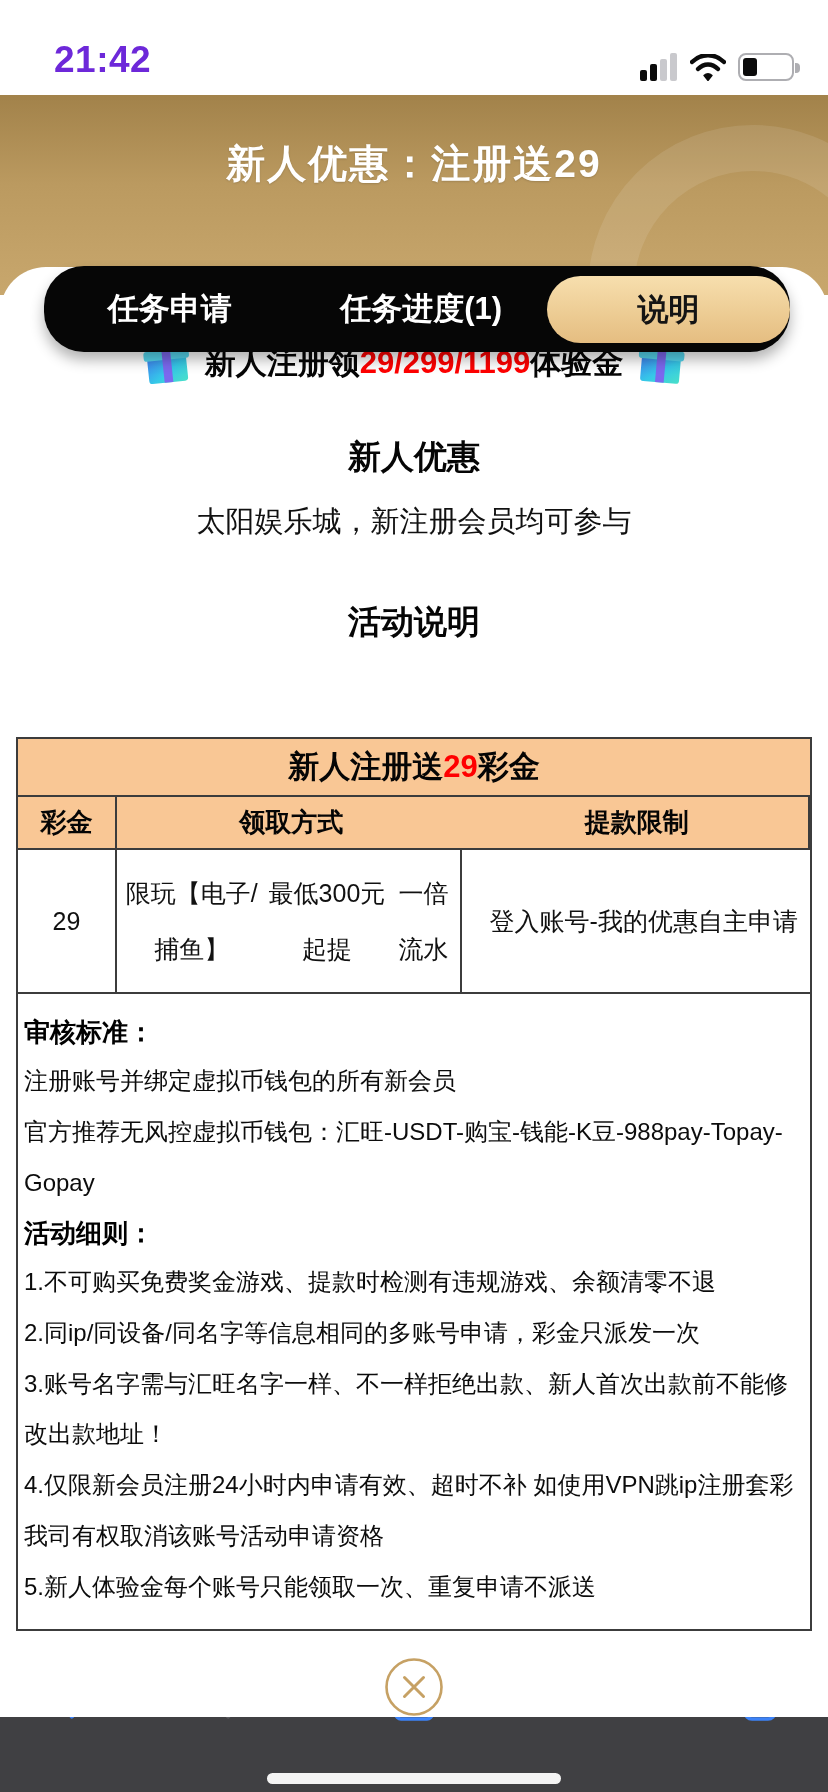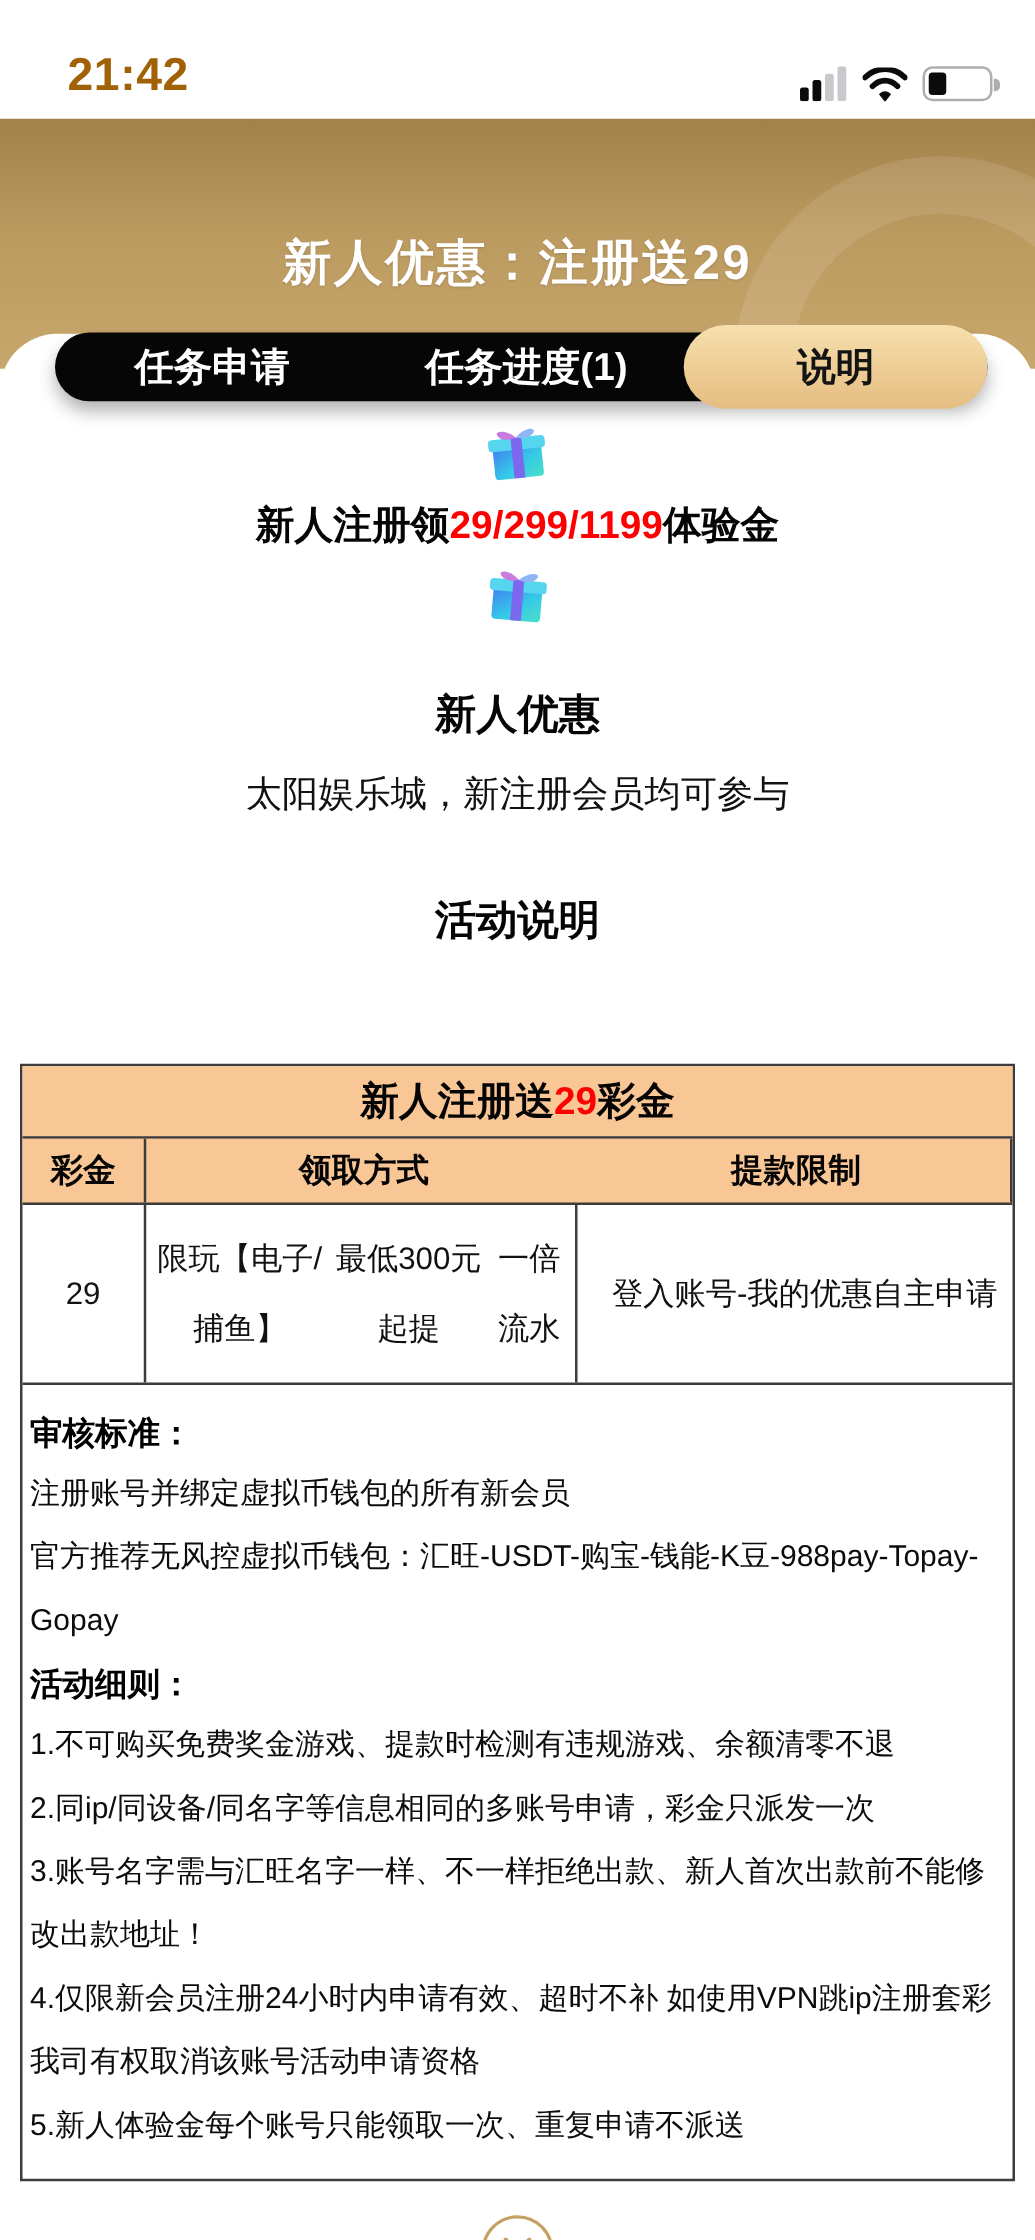--- a/index.html
+++ b/index.html
@@ -2,40 +2,40 @@
 <html><head>
 <meta charset="utf-8">
 <style>
   * { margin:0; padding:0; box-sizing:border-box; }
   html,body { background:#555; }
   body { font-family:"Liberation Sans","DejaVu Sans",sans-serif; }
   .phone { position:relative; width:828px; height:1792px; margin:0 auto; background:#fff; overflow:hidden; }
 
   
   .status-bar { height:95px; display:flex; align-items:flex-end; justify-content:space-between; padding:0 34px 14px 54px; background:#fff; }
-  .status-time { font-size:37px; font-weight:700; color:#a16207; letter-spacing:.5px; }
+  .status-time { font-size:37px; font-weight:700; color:#6d28d9; letter-spacing:.5px; }
   .status-icons { display:flex; align-items:center; gap:12px; }
   .battery { position:relative; width:56px; height:28px; border:2.5px solid #aeaeb2; border-radius:8px; padding:3px; }
   .battery::after { content:""; position:absolute; right:-8px; top:8px; width:5px; height:10px; background:#aeaeb2; border-radius:0 4px 4px 0; }
   .battery-fill { width:30%; height:100%; background:#0b0b0b; border-radius:3px; }
 
   
   .hero { position:relative; height:200px; background:linear-gradient(180deg,#a2824a 0%,#bb9a60 45%,#c8a76d 100%); overflow:hidden; }
   .hero-ring { position:absolute; right:-90px; top:30px; width:330px; height:330px; border:46px solid rgba(255,255,255,.10); border-radius:50%; }
-  .hero-title { position:relative; text-align:center; padding-top:42px; font-size:39px; font-weight:700; color:#fff; letter-spacing:2px; text-shadow:0 1px 2px rgba(0,0,0,.15);margin-top:46px; }
-
-  
-  .tab-bar { position:absolute; left:44px; top:266px; width:746px; height:55px; background:#060606; border-radius:40px; display:flex; align-items:center; z-index:5; box-shadow:0 8px 14px rgba(0,0,0,.30); }
+  .hero-title { position:relative; text-align:center; padding-top:42px; font-size:39px; font-weight:700; color:#fff; letter-spacing:2px; text-shadow:0 1px 2px rgba(0,0,0,.15); }
+
+  
+  .tab-bar { position:absolute; left:44px; top:266px; width:746px; height:86px; background:#060606; border-radius:40px; display:flex; align-items:center; z-index:5; box-shadow:0 8px 14px rgba(0,0,0,.30); }
   .tab { flex:1; text-align:center; font-size:31px; font-weight:700; color:#fff; cursor:pointer; }
   .tab.active { flex:0 0 243px; height:67px; line-height:67px; border-radius:40px; background:linear-gradient(180deg,#f7dfae 0%,#eccb92 60%,#e5bd81 100%); color:#141414; }
 
   
   .card { position:relative; margin-top:-28px; background:#fff; border-radius:46px 46px 0 0; padding:72px 0 0; z-index:2; }
 
-  .banner { display:flex; align-items:center; justify-content:center; gap:12px;flex-direction:column; }
+  .banner { display:flex; align-items:center; justify-content:center; gap:12px; }
   .banner-text { font-size:31px; font-weight:700; color:#050505; }
   .banner-text .hl { color:#ff0000; }
   .gift { width:52px; height:48px; transform:rotate(-6deg); }
   .gift.right { transform:rotate(5deg); }
 
   .h-section { text-align:center; font-size:33px; font-weight:700; color:#050505; }
   .h-content { margin-top:48px; }
   .sub-line { text-align:center; font-size:29px; color:#111; margin-top:22px; }
   .h-desc { margin-top:58px; }
 

